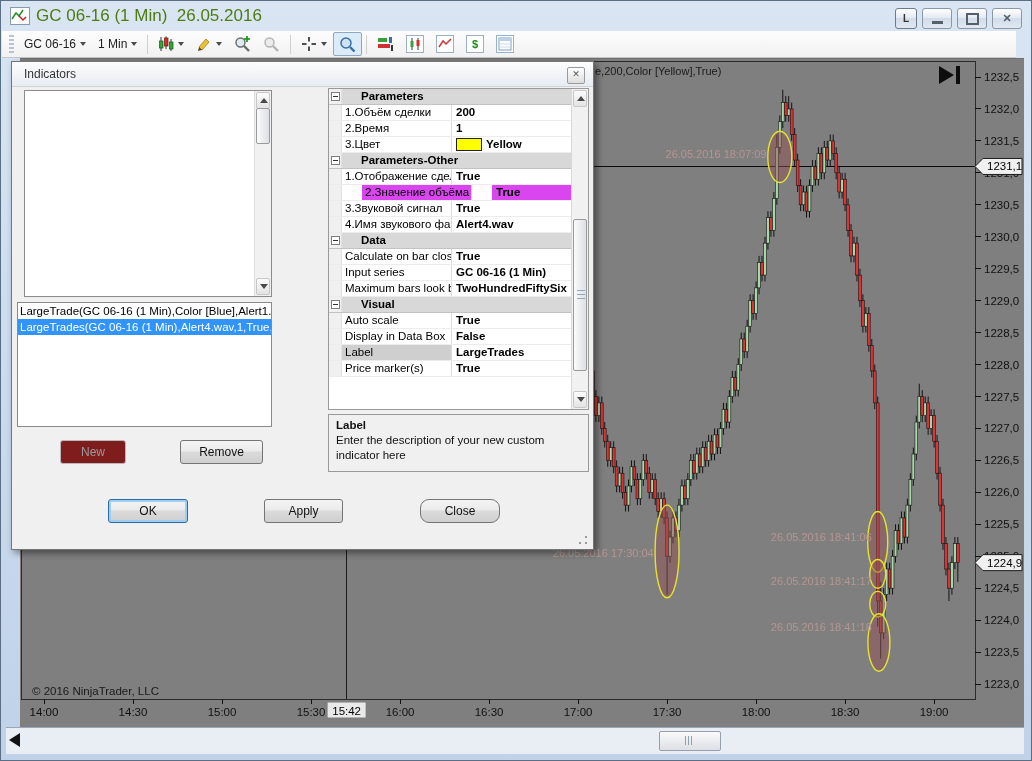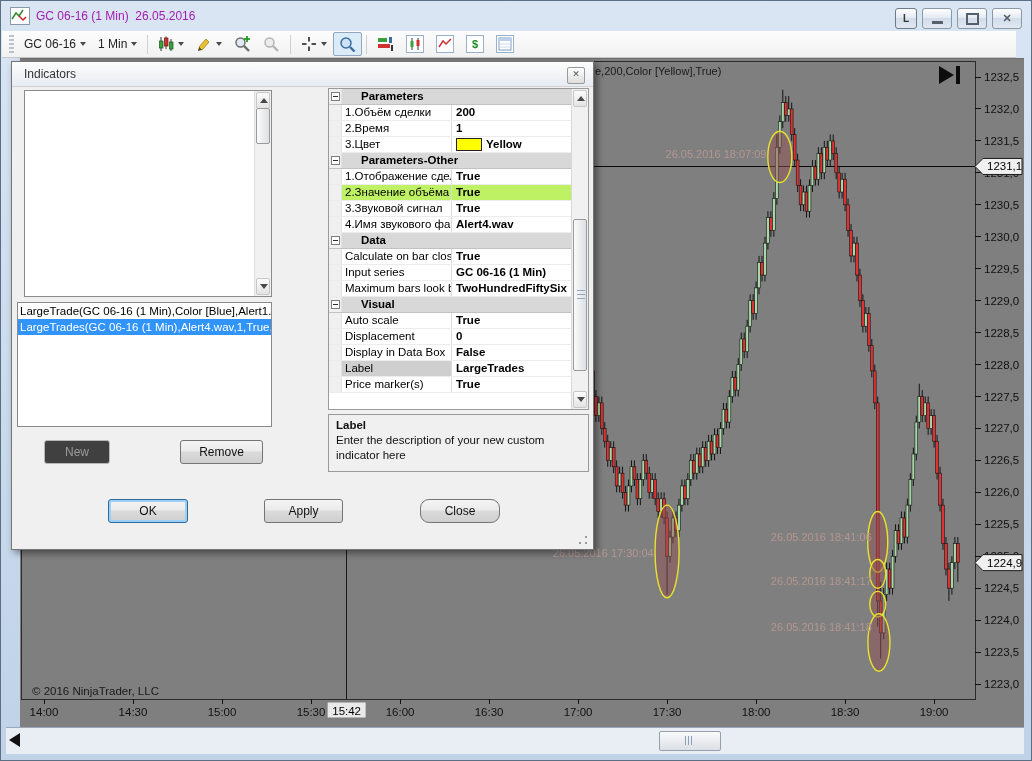--- a/index.html
+++ b/index.html
@@ -6,21 +6,21 @@
   body{
     width:1032px;height:761px;position:relative;overflow:hidden;
     font-family:"Liberation Sans",sans-serif;
     background:linear-gradient(#d9e5f3,#bfd2e8);
     border:1px solid #5b6f84;box-sizing:border-box;
     user-select:none;
   }
   
   .titlebar{position:absolute;left:1px;top:0;right:1px;height:30px;display:flex;align-items:center;padding-left:8px;}
   .app-icon{width:18px;height:16px;background:#fff;border:1px solid #8899aa;margin-right:6px;position:relative;}
-  .title-text{font-size:12px;color:#a21caf;white-space:pre;}
+  .title-text{font-size:17px;color:#4d7c0f;white-space:pre;}
   .win-controls{position:absolute;right:8px;top:7px;display:flex;gap:5px;}
   .winbtn{width:30px;height:21px;border:1px solid #8a97a5;border-radius:3px;
     background:linear-gradient(#fefefe,#e4ebf3 45%,#d2dde9 50%,#e0e8f2);
     display:flex;align-items:center;justify-content:center;font-size:10px;color:#333;box-sizing:border-box;}
   .winbtn.link{width:22px;font-weight:bold;border-color:#6d7a88;}
   .glyph-min{width:11px;height:3px;background:#55606c;margin-top:8px;}
   .glyph-max{width:9px;height:8px;border:2px solid #55606c;}
   .glyph-close{font-size:11px;font-weight:bold;color:#55606c;line-height:1;}
   
   .toolbar{position:absolute;left:1px;top:30px;right:15px;height:27px;
@@ -59,35 +59,35 @@
   .sarr.up{top:1px}.sarr.down{bottom:1px}
   .sarr::after{content:"";position:absolute;left:3px;}
   .sarr.up::after{top:5px;border-left:4px solid transparent;border-right:4px solid transparent;border-bottom:5px solid #4a4a4a;}
   .sarr.down::after{top:5px;border-left:4px solid transparent;border-right:4px solid transparent;border-top:5px solid #4a4a4a;}
   .sthumb{position:absolute;left:1px;right:1px;border:1px solid #9a9a9a;border-radius:2px;background:linear-gradient(90deg,#fbfbfb,#dcdfe4);}
   .sthumb.grip::after{content:"";position:absolute;left:3px;top:50%;margin-top:-5px;width:8px;height:10px;
     background:repeating-linear-gradient(#94a7bd 0 1px,transparent 1px 4px);}
   .btn{position:absolute;border:1px solid #757575;border-radius:3px;font-size:12px;color:#111;
     background:linear-gradient(#f4f4f4,#ebebeb 45%,#dbdbdb 50%,#cfcfcf);
     display:flex;align-items:center;justify-content:center;box-sizing:border-box;}
-  .btn.disabled{border-color:#b8b8b8;background:#404040;color:#9b9b9b;}
+  .btn.disabled{border-color:#b8b8b8;background:#7f1d1d;color:#9b9b9b;margin-left:16px;}
   .btn.default{border-color:#2d6a9d;box-shadow:inset 0 0 0 2px #9dcef5;}
   
   .pgrid{position:absolute;left:316px;top:26px;width:261px;height:322px;background:#fff;border:1px solid #9a9a9a;box-sizing:border-box;overflow:hidden;}
   .pg-rows{position:absolute;left:0;top:0;right:16px;}
   .g-row{display:flex;height:16px;line-height:15px;font-size:11.5px;border-bottom:1px solid #ececec;box-sizing:border-box;}
   .g-gutter{width:13px;background:#f0f0f0;border-right:1px solid #e2e2e2;display:flex;align-items:center;justify-content:center;flex:none;box-sizing:border-box;}
   .cbox{width:9px;height:9px;border:1px solid #7e7e7e;background:#fff;position:relative;box-sizing:border-box;}
   .cbox::after{content:"";position:absolute;left:1px;right:1px;top:3px;height:1px;background:#333;}
   .g-sec{flex:1;background:#d8d8d8;font-weight:bold;padding-left:19px;white-space:nowrap;overflow:hidden;}
   .g-row.sec{border-bottom:1px solid #c2c2c2;}
   .g-label{width:110px;flex:none;padding:0 3px;border-right:1px solid #dcdcdc;white-space:nowrap;overflow:hidden;box-sizing:border-box;}
   .g-label.selcell{background:#cfcfcf;}
   .g-value{flex:1;font-weight:bold;padding:0 4px;white-space:nowrap;overflow:hidden;display:flex;align-items:center;gap:4px;}
-  .g-row.hl .g-label,.g-row.hl .g-value{background:#bef264;}
+  .g-row.hl .g-label,.g-row.hl .g-value{background:#d946ef;margin-left:20px;}
   .swatch{display:inline-block;width:24px;height:11px;border:1px solid #222;flex:none;}
   .gsb{position:absolute;top:0;right:0;bottom:0;width:16px;background:#f1f1f1;border-left:1px solid #d9d9d9;}
   .desc{position:absolute;left:316px;top:352px;width:261px;height:58px;border:1px solid #9a9a9a;background:#f0f0f0;
     padding:3px 7px;font-size:11.5px;color:#111;box-sizing:border-box;line-height:1.3;}
   .desc .dt{font-weight:bold;}
   .grip-dots{position:absolute;right:5px;bottom:4px;width:10px;height:10px;
     background:
       radial-gradient(circle at 8px 2px,#9a9a9a 1px,transparent 1.4px),
       radial-gradient(circle at 8px 8px,#9a9a9a 1px,transparent 1.4px),
       radial-gradient(circle at 2px 8px,#9a9a9a 1px,transparent 1.4px);}
@@ -698,27 +698,20 @@
         </div>
         <div class="g-row">
           <div class="g-gutter"></div>
           <div class="g-label">Auto scale</div>
           <div class="g-value">
             <span>True</span>
           </div>
         </div>
         <div class="g-row">
           <div class="g-gutter"></div>
-          <div class="g-label">Displacement</div>
-          <div class="g-value">
-            <span>0</span>
-          </div>
-        </div>
-        <div class="g-row">
-          <div class="g-gutter"></div>
           <div class="g-label">Display in Data Box</div>
           <div class="g-value">
             <span>False</span>
           </div>
         </div>
         <div class="g-row">
           <div class="g-gutter"></div>
           <div class="g-label selcell">Label</div>
           <div class="g-value">
             <span>LargeTrades</span>

